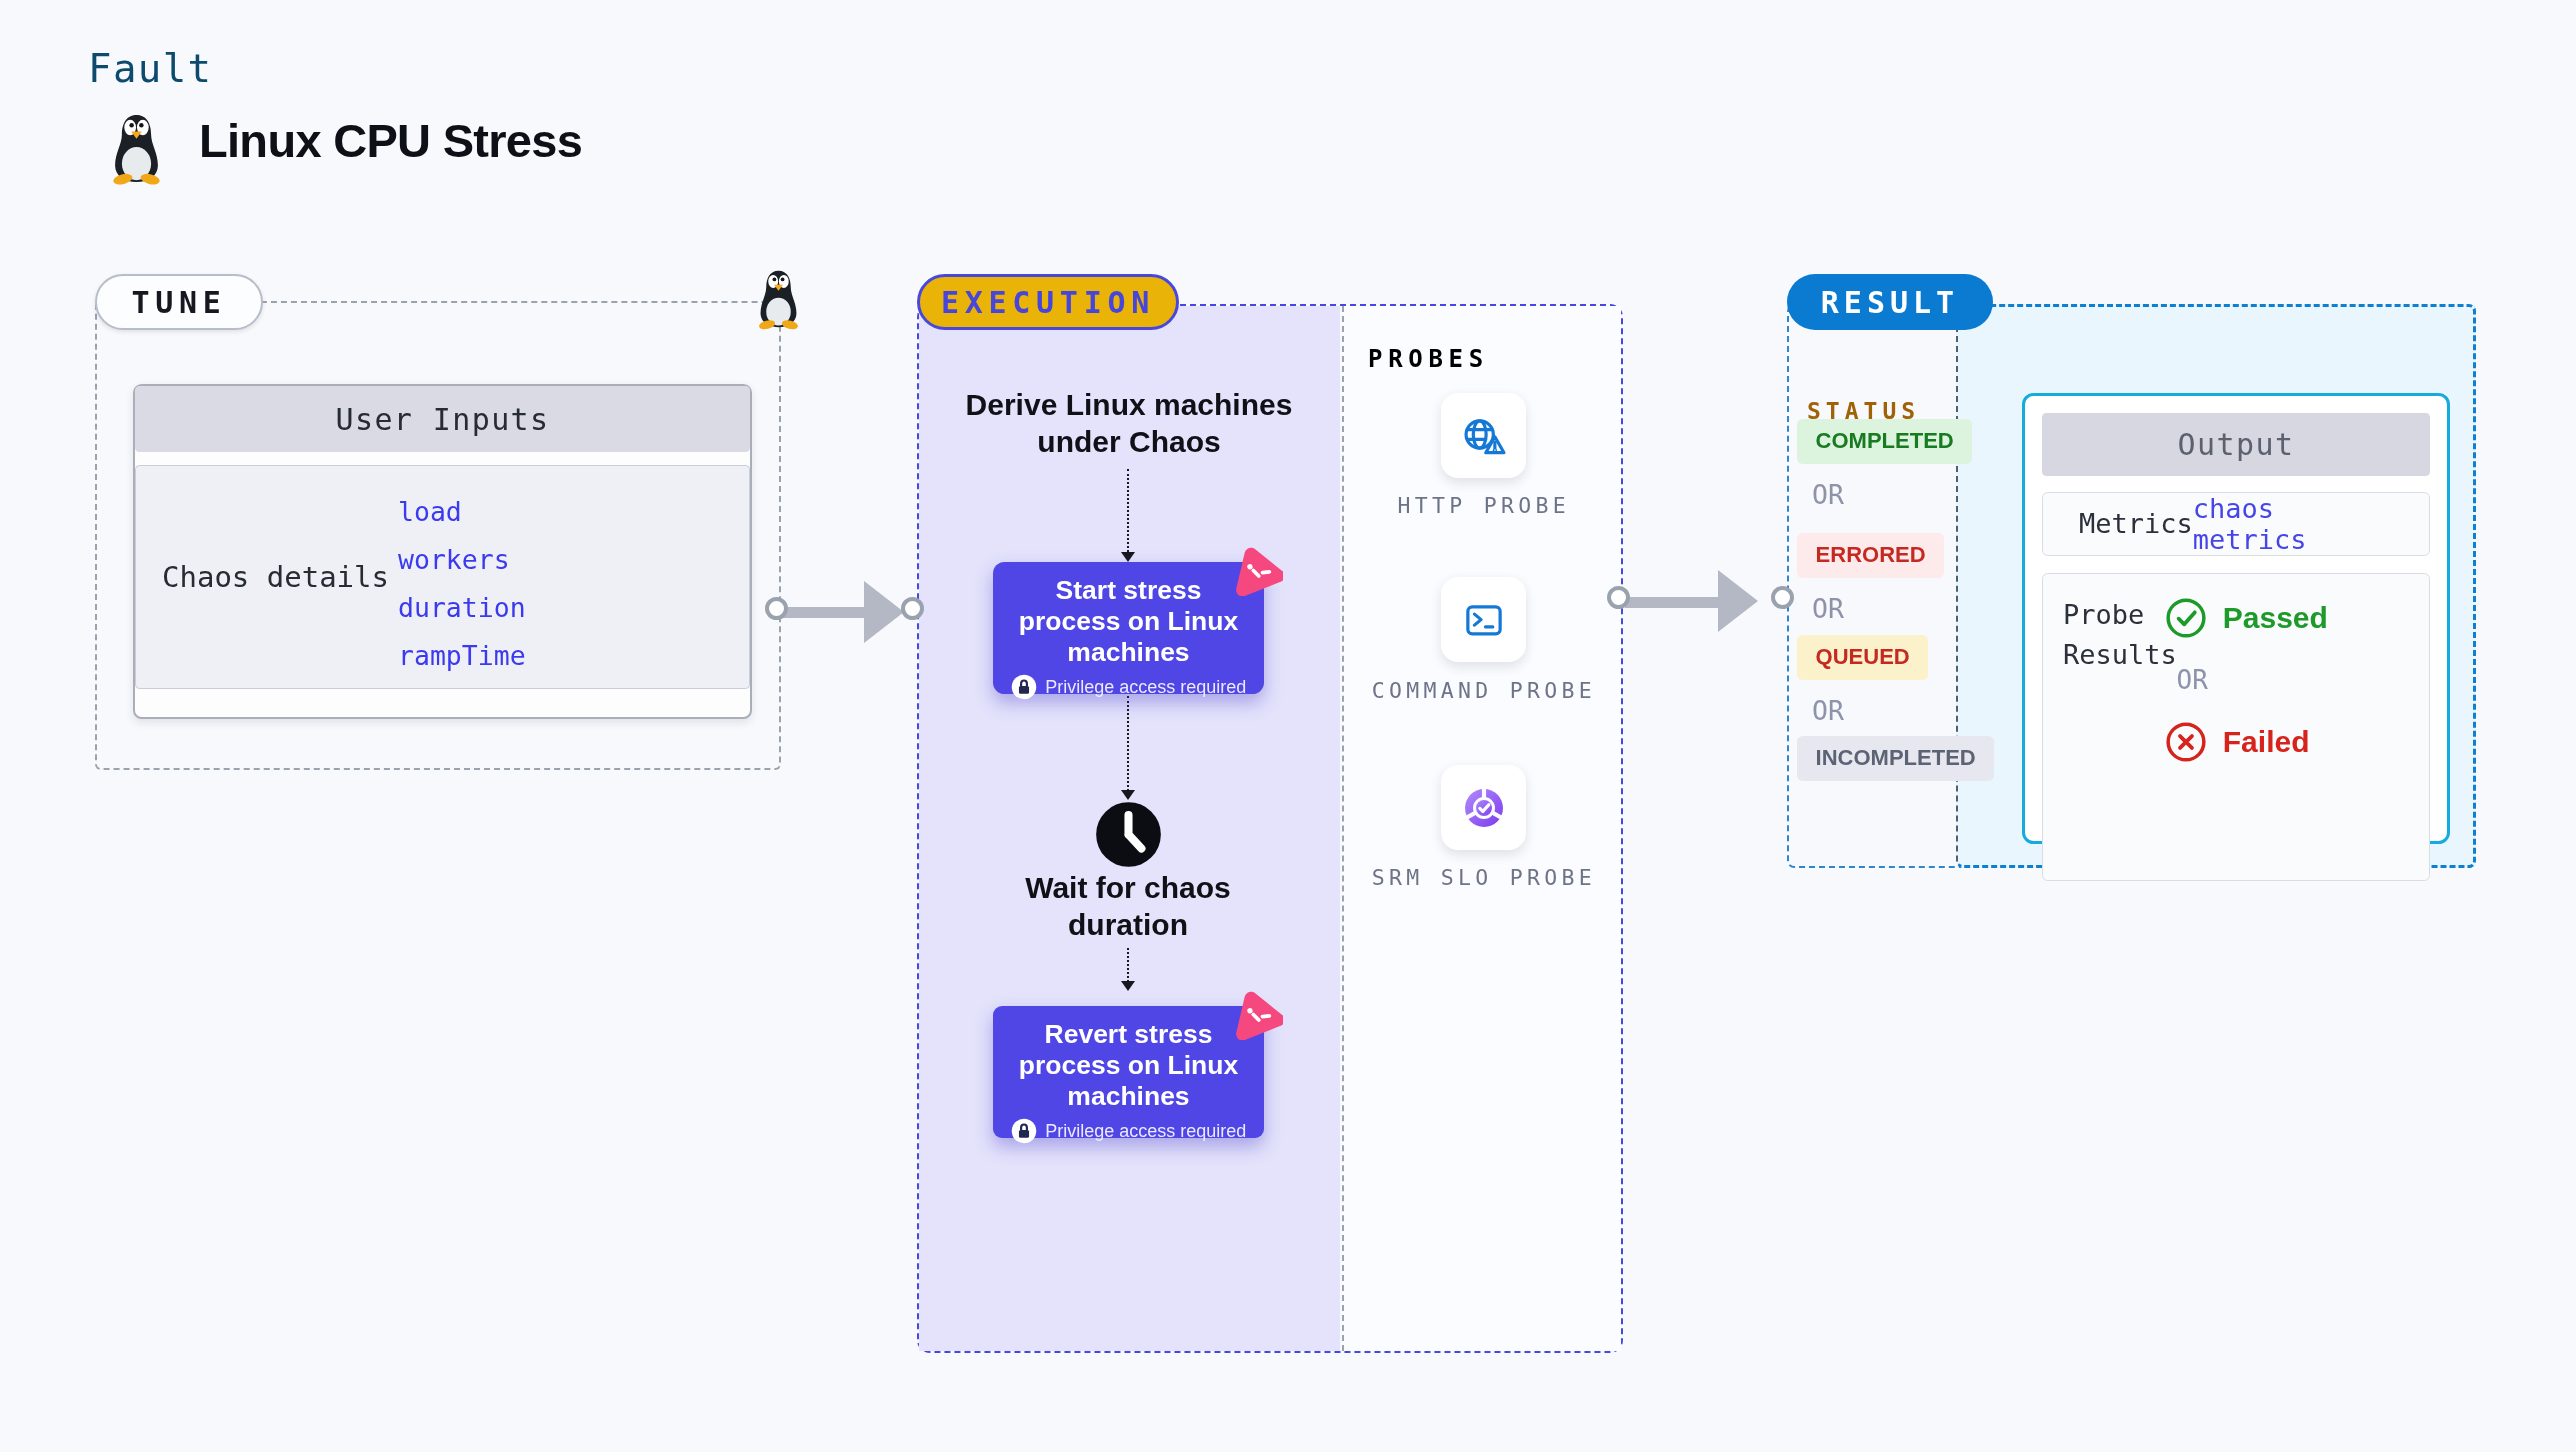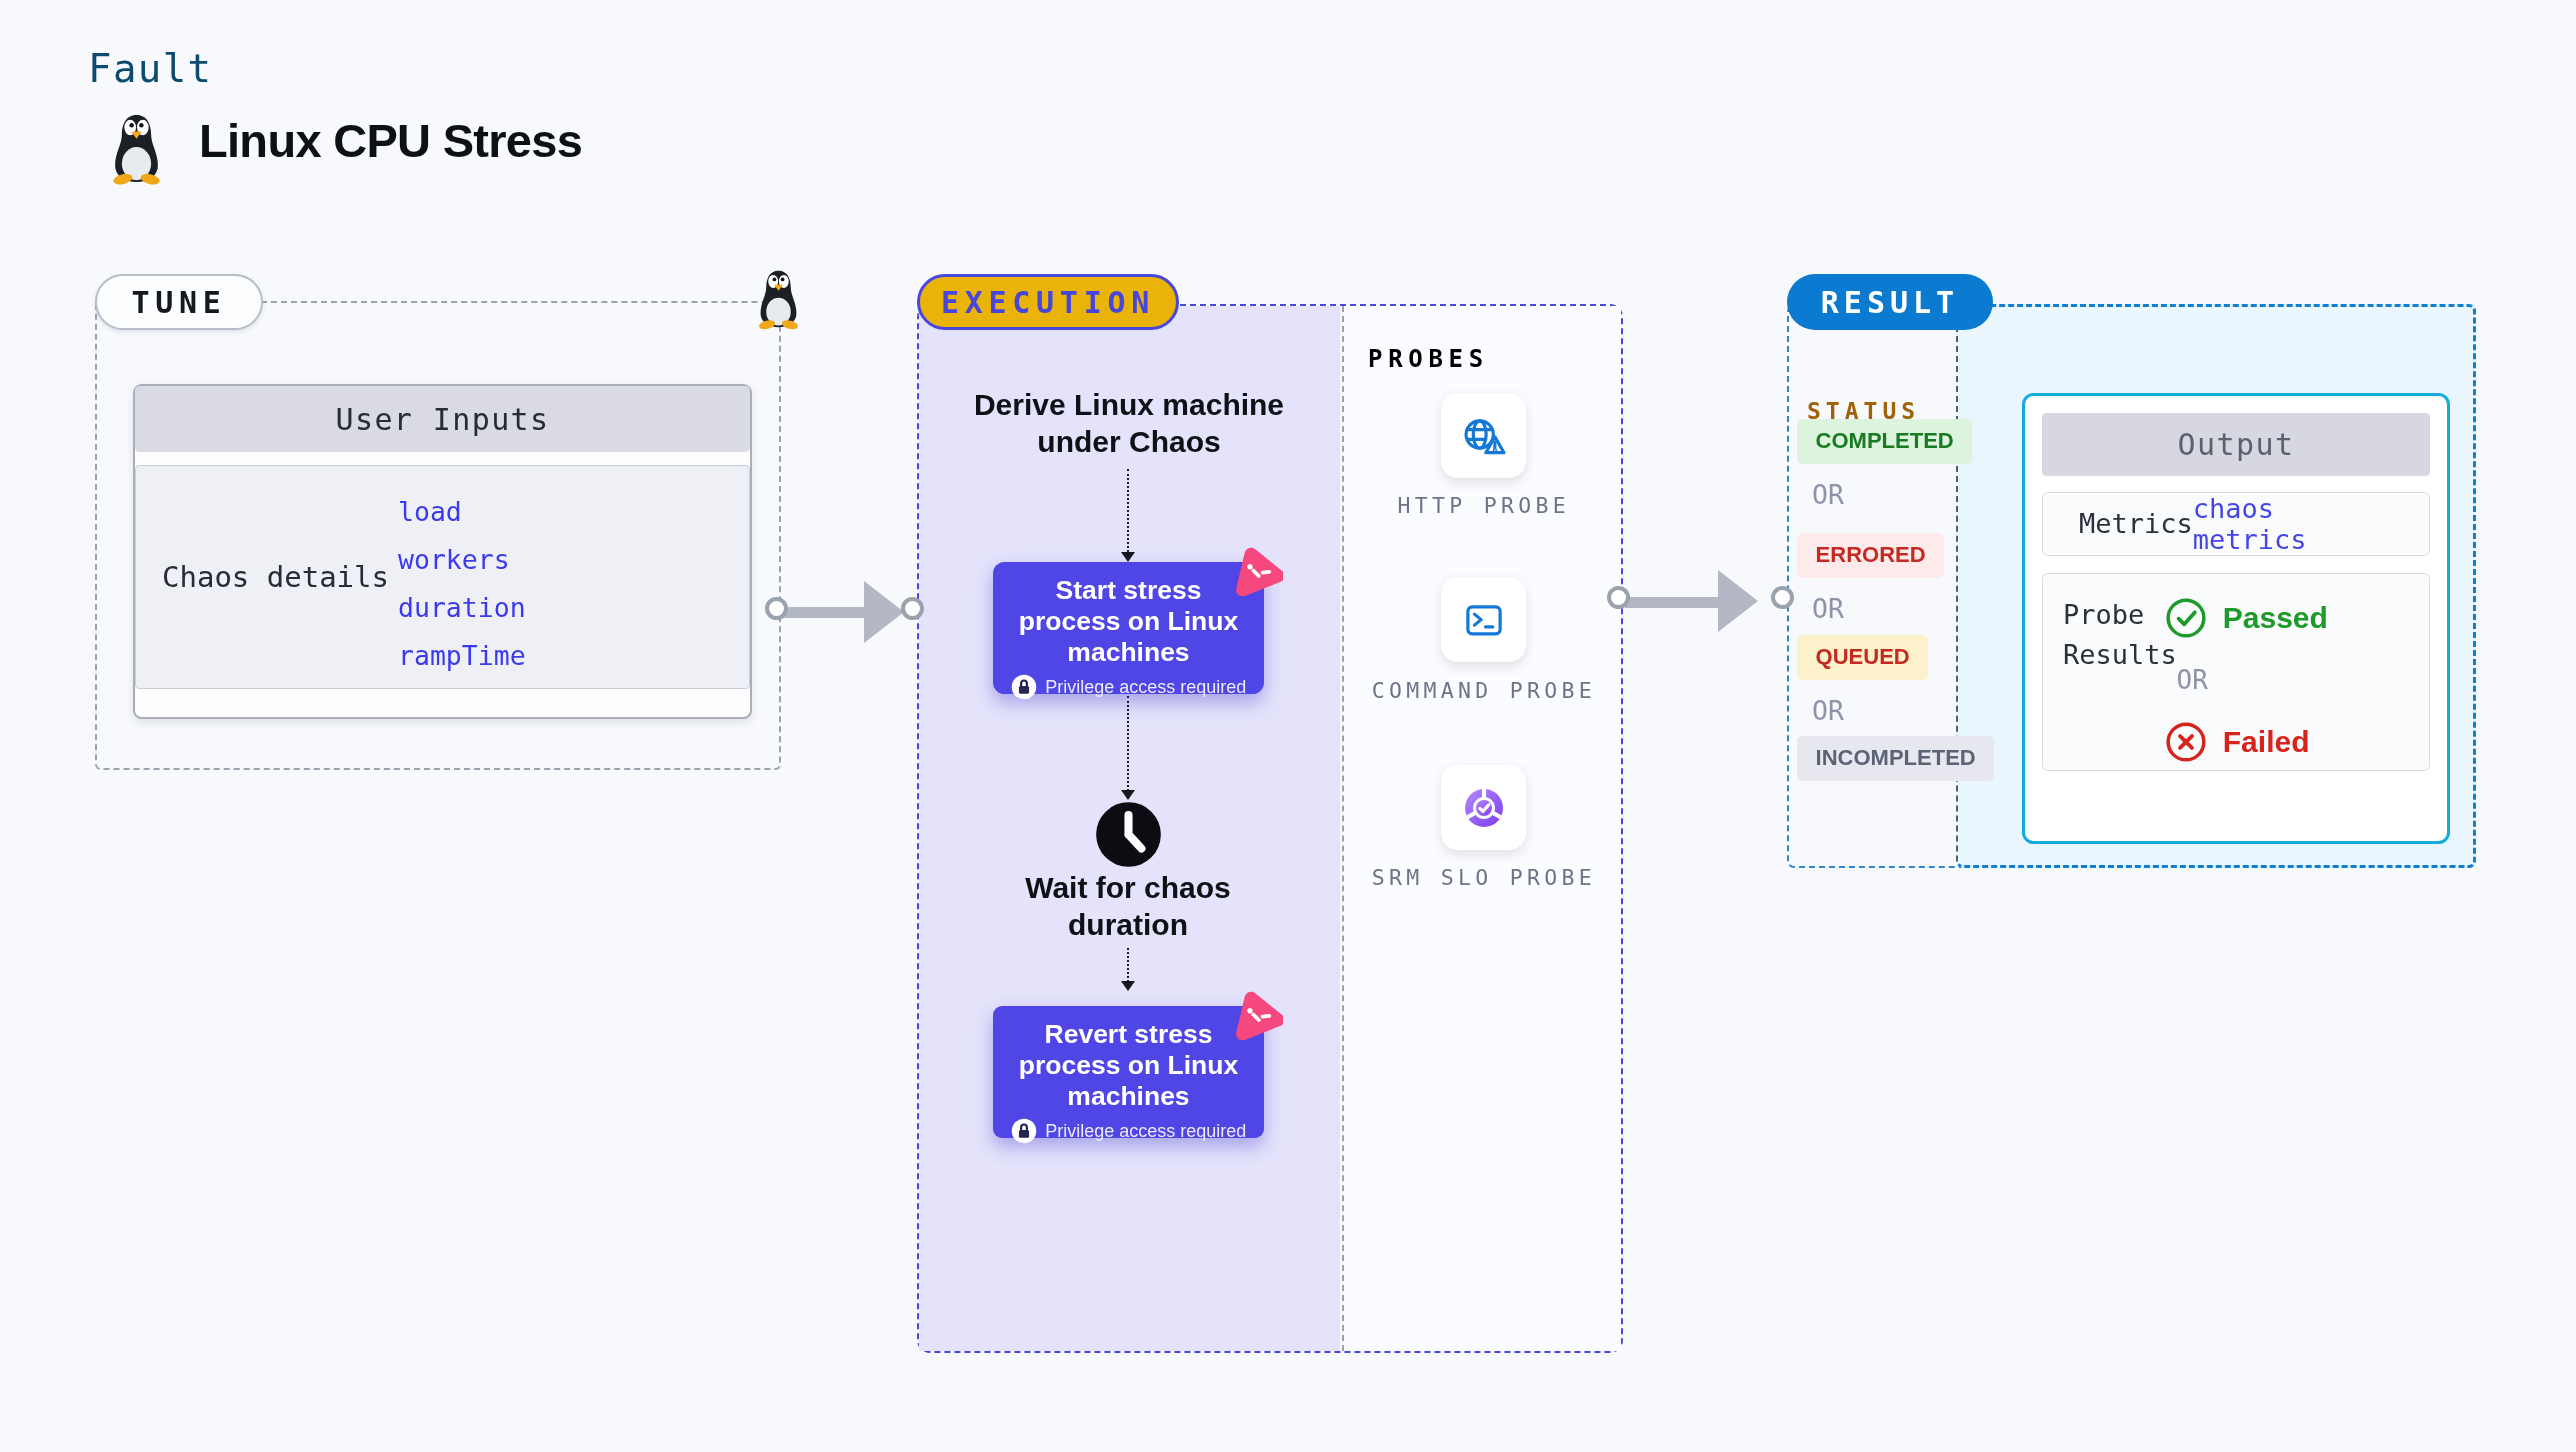--- a/index.html
+++ b/index.html
@@ -69,21 +69,21 @@
   .or-text { font-family:"DejaVu Sans Mono", monospace; font-size:26.5px; color:#8d93a8; }
 
   .output-box { left:2022px; top:393px; width:428px; height:451px; background:#ffffff; border:3.6px solid #15abdf;
                 border-radius:11.5px; padding:17px; z-index:4; }
   .out-header { height:63px; background:#d6d7e0; border-radius:4.3px; display:flex; align-items:center; justify-content:center;
                 font-size:30px; color:#5c6170; letter-spacing:1.4px; }
   .out-row { margin-top:15.8px; background:#fafbfd; border:1.4px solid #d9dce3; border-radius:5.7px; }
   .metrics-row { height:64px; display:flex; align-items:center; padding:0 36px; }
   .metrics-row .lbl { font-size:27px; color:#2b303b; width:116px; }
   .metrics-row .val { font-size:27px; color:#4646e8; }
-  .probe-res-row { height:198px; position:relative; padding:21.5px 20px;margin-top:17px; }
+  .probe-res-row { height:308px; position:relative; padding:21.5px 20px;margin-top:17px; }
   .probe-res-row .lbl { font-size:27px; color:#2b303b; line-height:40px; width:129px; }
   .pr-col { position:absolute; left:122px; top:23px; }
   .pr-line { display:flex; align-items:center; gap:15.8px; }
   .pr-passed { font-size:30px; font-weight:bold; color:#1d9a2a; }
   .pr-failed { font-size:30px; font-weight:bold; color:#d6231b; }
   .pr-or { margin:26px 0 26px 11.5px; font-family:"DejaVu Sans Mono", monospace; font-size:26px; color:#8d93a8; }
 </style>
 </head>
 <body>
 
@@ -176,21 +176,21 @@
   </div>
 </div>
 
 <div class="abs node-dot" style="left:765px; top:597px;"></div>
 <div class="abs hline" style="left:782px; top:607px; width:82px;"></div>
 <div class="abs arrow-right" style="left:864px; top:581px;"></div>
 <div class="abs node-dot" style="left:901px; top:597px;"></div>
 
 <div class="abs exec-box">
   <div class="exec-left">
-    <div class="abs derive-label">Derive Linux machine under Chaos</div>
+    <div class="abs derive-label">Derive Linux machines under Chaos</div>
 
     <div class="abs dotv" style="left:208px; top:163px; height:83px;"></div>
     <div class="abs dot-arrowhead" style="left:202px; top:246px;"></div>
 
     <div class="abs flow-card" style="top:256px;">
       <div class="card-text">Start stress process on Linux machines</div>
       <div class="priv-row">
         <svg width="26" height="26" viewBox="0 0 36 36">
             <use href="#lockCircle"></use>
           </svg>

